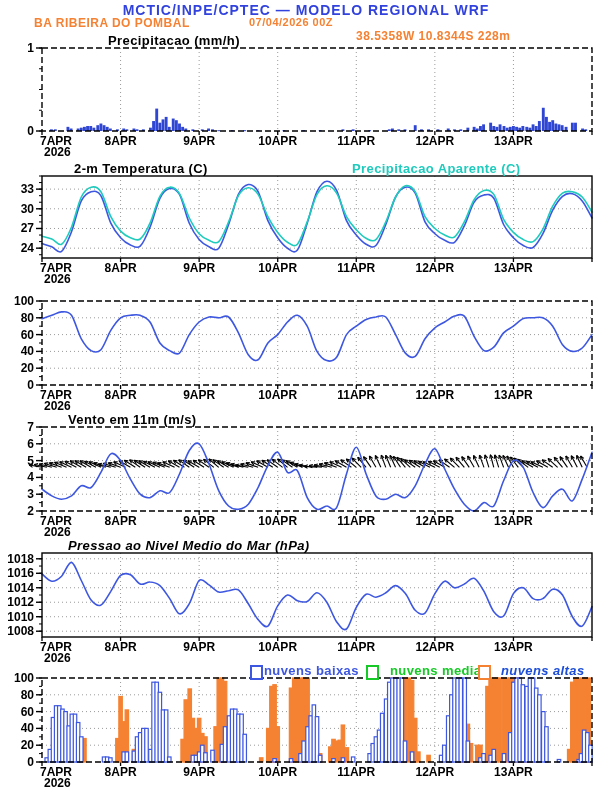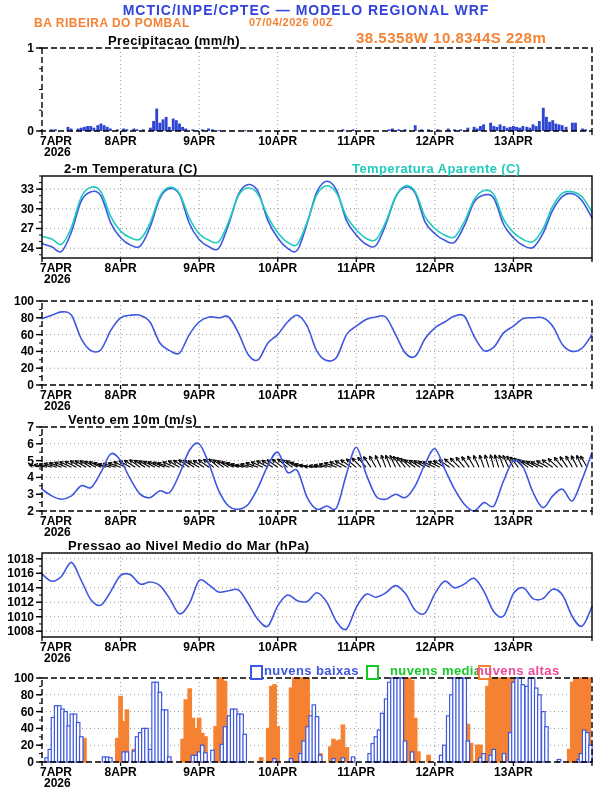--- a/index.html
+++ b/index.html
@@ -2,21 +2,21 @@
 <html><head>
 <meta charset="utf-8">
 <style>
   html,body{margin:0;padding:0;background:#ffffff;}
   .page{position:relative;width:612px;height:792px;background:#ffffff;overflow:hidden;
         font-family:"Liberation Sans",sans-serif;}
   .abs{position:absolute;white-space:nowrap;}
   .hdr1{top:2px;left:0;width:612px;text-align:center;font-size:14px;font-weight:bold;letter-spacing:1px;}
   .hdr2a{top:16px;left:34px;font-size:12px;font-weight:bold;letter-spacing:0.5px;}
   .hdr2b{top:16px;left:249px;font-size:11px;font-weight:bold;letter-spacing:0.5px;}
-  .hdr3{top:29px;left:356px;font-size:15px;font-weight:bold;letter-spacing:0.5px;}
+  .hdr3{top:29px;left:356px;font-size:12px;font-weight:bold;letter-spacing:0.5px;}
   .ptitle{font-size:13px;font-weight:bold;color:#000;letter-spacing:0.4px;}
   .swatch{width:9px;height:11px;background:#fff;border:2px solid #000;display:inline-block;}
   svg{position:absolute;top:0;left:0;}
 </style>
 </head>
 <body>
 
 <div class="page">
   <svg id="plot-canvas" width="612" height="792" viewBox="0 0 612 792">
       <g>
@@ -927,24 +927,24 @@
         <rect x="42" y="678" width="550" height="84" fill="none" stroke="#000" stroke-width="1.4" stroke-dasharray="6 3"></rect>
       </g>
     </svg>
 
   <div class="abs hdr1" id="hdr-title" style="color: rgb(49, 66, 221);">MCTIC/INPE/CPTEC — MODELO REGIONAL WRF</div>
   <div class="abs hdr2a" id="hdr-station" style="color: rgb(245, 130, 51);">BA RIBEIRA DO POMBAL</div>
   <div class="abs hdr2b" id="hdr-run" style="color: rgb(245, 130, 51);">07/04/2026 00Z</div>
   <div class="abs hdr3" id="hdr-loc" style="color: rgb(245, 130, 51);">38.5358W 10.8344S 228m</div>
 
   <div class="abs ptitle" style="top:33px;left:68px;margin-left:40px;">Precipitacao (mm/h)</div>
-  <div class="abs ptitle" style="top:161px;left:64px;text-align:center;">2-m Temperatura (C)</div>
-  <div class="abs ptitle" style="top: 161px; left: 352px; color: rgb(30, 203, 189);" id="title-apparent">Temperatura Aparente (C)</div>
-  <div class="abs ptitle" style="top:412px;left:68px;">Vento em 10m (m/s)</div>
-  <div class="abs ptitle" style="top:538px;left:68px;">Pressao ao Nivel Medio do Mar (hPa)</div>
+  <div class="abs ptitle" style="top:161px;left:74px;text-align:center;">2-m Temperatura (C)</div>
+  <div class="abs ptitle" style="top: 161px; left: 352px; color: rgb(30, 203, 189);" id="title-apparent">Precipitacao Aparente (C)</div>
+  <div class="abs ptitle" style="top:412px;left:68px;">Vento em 11m (m/s)</div>
+  <div class="abs ptitle" style="top:538px;left:68px;font-style:italic;">Pressao ao Nivel Medio do Mar (hPa)</div>
 
   <span class="abs swatch" style="top: 665px; left: 250px; border-color: rgb(61, 87, 224);" id="sw-baixas"></span>
   <div class="abs ptitle" style="top: 663px; left: 264px; color: rgb(61, 87, 224);" id="lg-baixas">nuvens baixas</div>
   <span class="abs swatch" style="top: 665px; left: 366px; border-color: rgb(22, 201, 38);" id="sw-medias"></span>
   <div class="abs ptitle" style="top: 663px; left: 380px; color: rgb(22, 201, 38); padding-left: 10px;" id="lg-medias">nuvens medias</div>
   <span class="abs swatch" style="top: 665px; left: 478px; border-color: rgb(245, 130, 51);" id="sw-altas"></span>
-  <div class="abs ptitle" style="top: 663px; left: 476px; color: #ec4899;" id="lg-altas">nuvens altas</div>
+  <div class="abs ptitle" style="top: 663px; left: 501px; color: #1d4ed8; font-style: italic;" id="lg-altas">nuvens altas</div>
 </div>
 
 </body></html>

